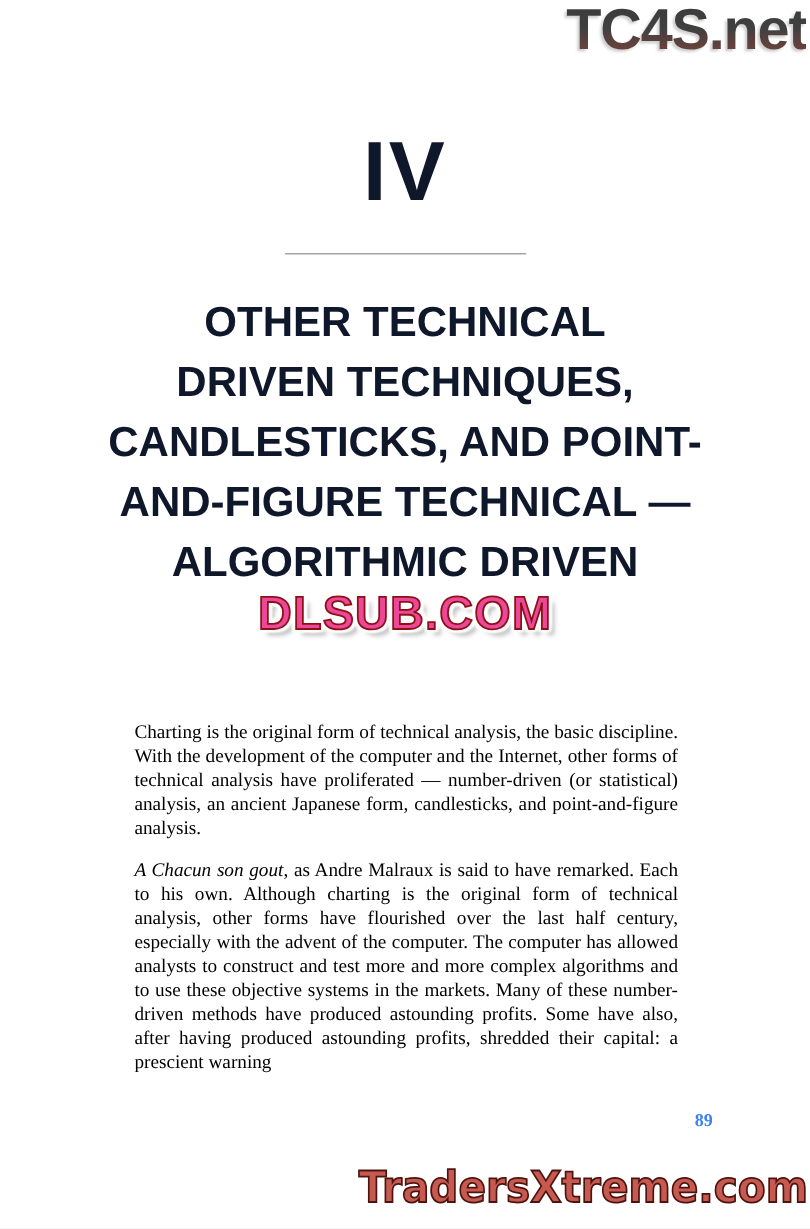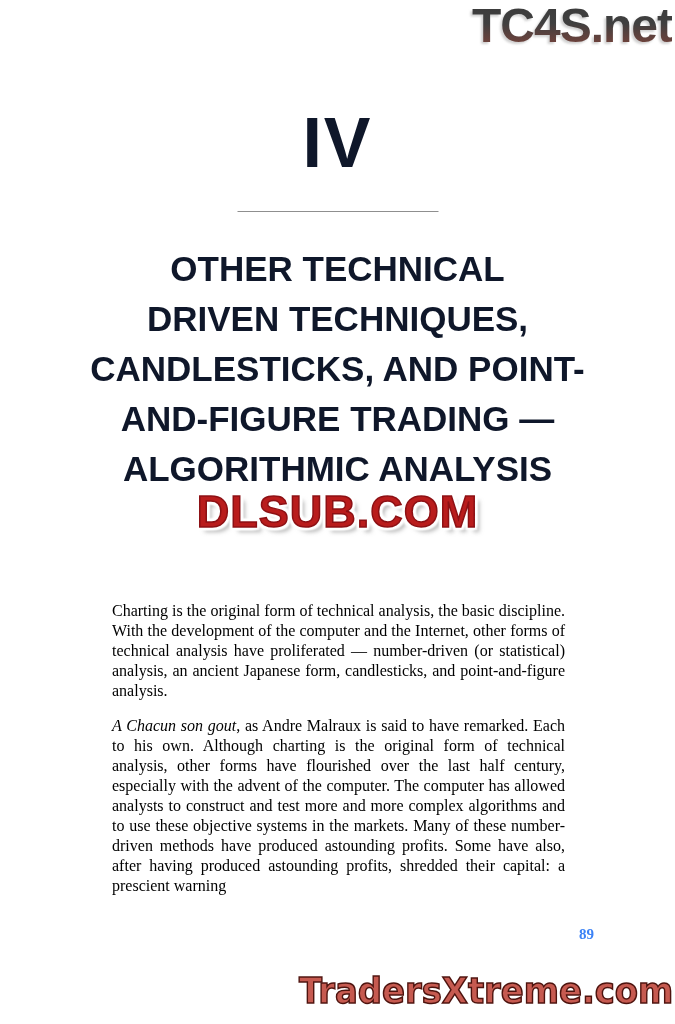--- a/index.html
+++ b/index.html
@@ -77,24 +77,24 @@
 
   
   .dlsub-watermark {
     position: absolute;
     top: 487px;
     left: 0;
     right: 0;
     text-align: center;
     font-family: "Liberation Sans", sans-serif;
     font-weight: 800;
-    font-size: 45px;
+    font-size: 39px;
     line-height: 50px;
     letter-spacing: 1px;
-    color: #b91c1c;
+    color: #ec4899;
     -webkit-text-stroke: 1.5px #8c1014;
     text-shadow:
       0 0 3px #ffffff, 0 0 5px #ffffff,
       3px 0 2px #ffffff, -3px 0 2px #ffffff,
       0 3px 2px #ffffff, 0 -3px 2px #ffffff,
       3px 3px 2px #ffffff, -3px -3px 2px #ffffff,
       -3px 3px 2px #ffffff, 3px -3px 2px #ffffff,
       5px 5px 4px rgba(120,120,120,0.55);
     white-space: nowrap;
     z-index: 5;
@@ -164,22 +164,22 @@
   <div class="top-logo">TC4S.net</div>
 
   <div class="chapter-number">IV</div>
 
   <hr class="chapter-divider">
 
   <div class="chapter-title">
     <div>OTHER TECHNICAL</div>
     <div>DRIVEN TECHNIQUES,</div>
     <div>CANDLESTICKS, AND POINT-</div>
-    <div>AND-FIGURE TRADING —</div>
-    <div>ALGORITHMIC ANALYSIS</div>
+    <div>AND-FIGURE TECHNICAL —</div>
+    <div>ALGORITHMIC DRIVEN</div>
   </div>
 
   <div class="dlsub-watermark">DLSUB.COM</div>
 
   <div class="body-text">
     <p>Charting is the original form of technical analysis, the basic discipline. With the development of the computer and the Internet, other forms of technical analysis have proliferated — number-driven (or statistical) analysis, an ancient Japanese form, candlesticks, and point-and-figure analysis.</p>
     <p><em>A Chacun son gout</em><span>, as Andre Malraux is said to have remarked. Each to his own. Although charting is the original form of technical analysis, other forms have flourished over the last half century, especially with the advent of the computer. The computer has allowed analysts to construct and test more and more complex algorithms and to use these objective systems in the markets. Many of these number-driven methods have produced astounding profits. Some have also, after having produced astounding profits, shredded their capital: a prescient warning</span></p>
   </div>
 
   <div class="page-number">89</div>

